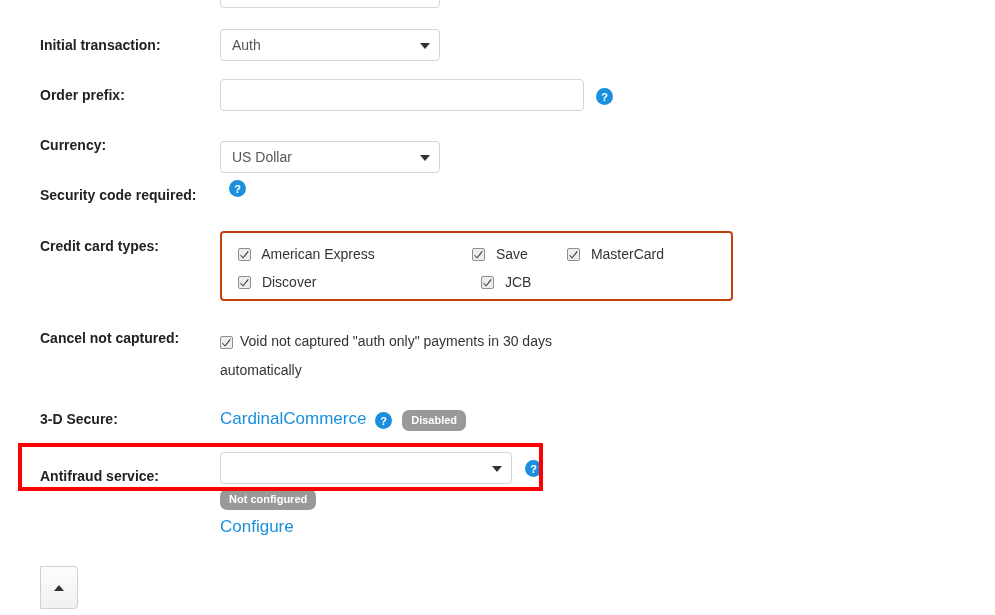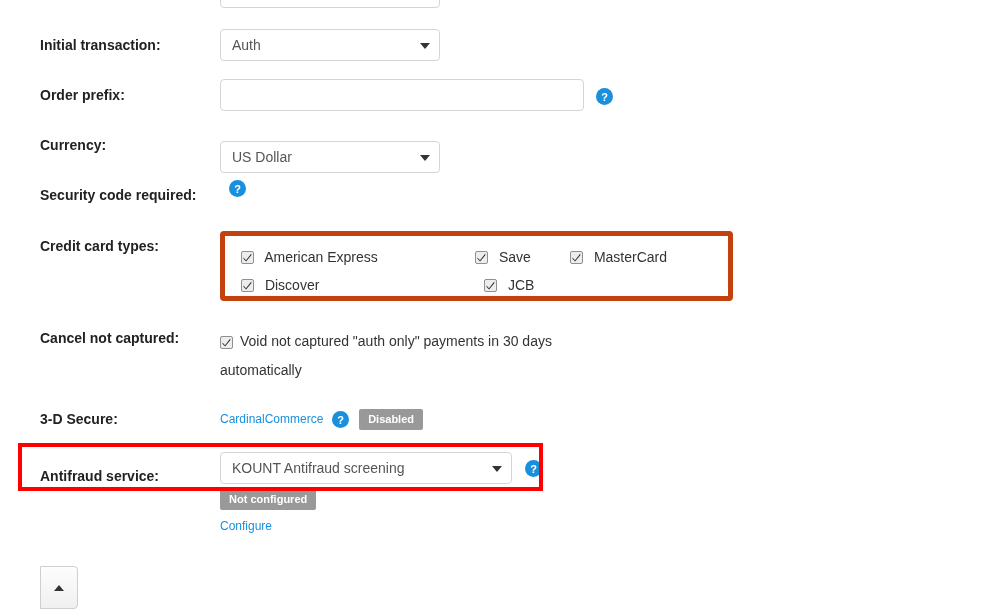--- a/index.html
+++ b/index.html
@@ -106,21 +106,21 @@
   }
 
   
   .cards-box {
     position: absolute;
     left: 220px;
     top: 231px;
     width: 513px;
     height: 70px;
     box-sizing: border-box;
-    border: 5px solid #c2410c;
+    border: 2px solid #c2410c;
     border-radius: 4px;
     background: #ffffff;
   }
   .cards-box .cb-item {
     position: absolute;
     white-space: nowrap;
     font-size: 14px;
     color: #333333;
   }
   .cb-item .cbx { margin-right: 7px; }
@@ -141,29 +141,29 @@
 
   
   .badge {
     display: inline-block;
     background: #999999;
     color: #ffffff;
     font-weight: bold;
     font-size: 11px;
     line-height: 1;
     padding: 5px 9px 5px 9px;
-    border-radius: 2px;
+    border-radius: 7px;
     vertical-align: middle;
     white-space: nowrap;
   }
 
   a.link {
     color: #1a8fdd;
     text-decoration: none;
-    font-size: 12px;
+    font-size: 17px;
   }
 
   
   .highlight {
     position: absolute;
     left: 18px;
     top: 443px;
     width: 525px;
     height: 48px;
     box-sizing: border-box;
@@ -349,21 +349,20 @@
         </svg>
       </span>
       <span class="badge" style="margin-left:6px;">Disabled</span>
     </div>
   </div>
 
   <div class="row" style="top:452px;">
     <div class="lbl" style="top:16px;">Antifraud service:</div>
     <div class="ctrl" style="top:0;">
       <div class="select" style="width:292px; display:inline-block; vertical-align:middle;">
-        <span>KOUNT Antifraud screening</span>
         <span class="caret"></span>
       </div>
       <span class="help" style="margin-left:9px;">
         <svg width="17" height="17" viewBox="0 0 17 17">
           <circle cx="8.5" cy="8.5" r="8.5" fill="#1a8fdd"></circle>
           <text x="8.5" y="12.6" font-family="Liberation Sans, sans-serif" font-size="11" font-weight="bold" fill="#ffffff" text-anchor="middle">?</text>
         </svg>
       </span>
     </div>
   </div>

